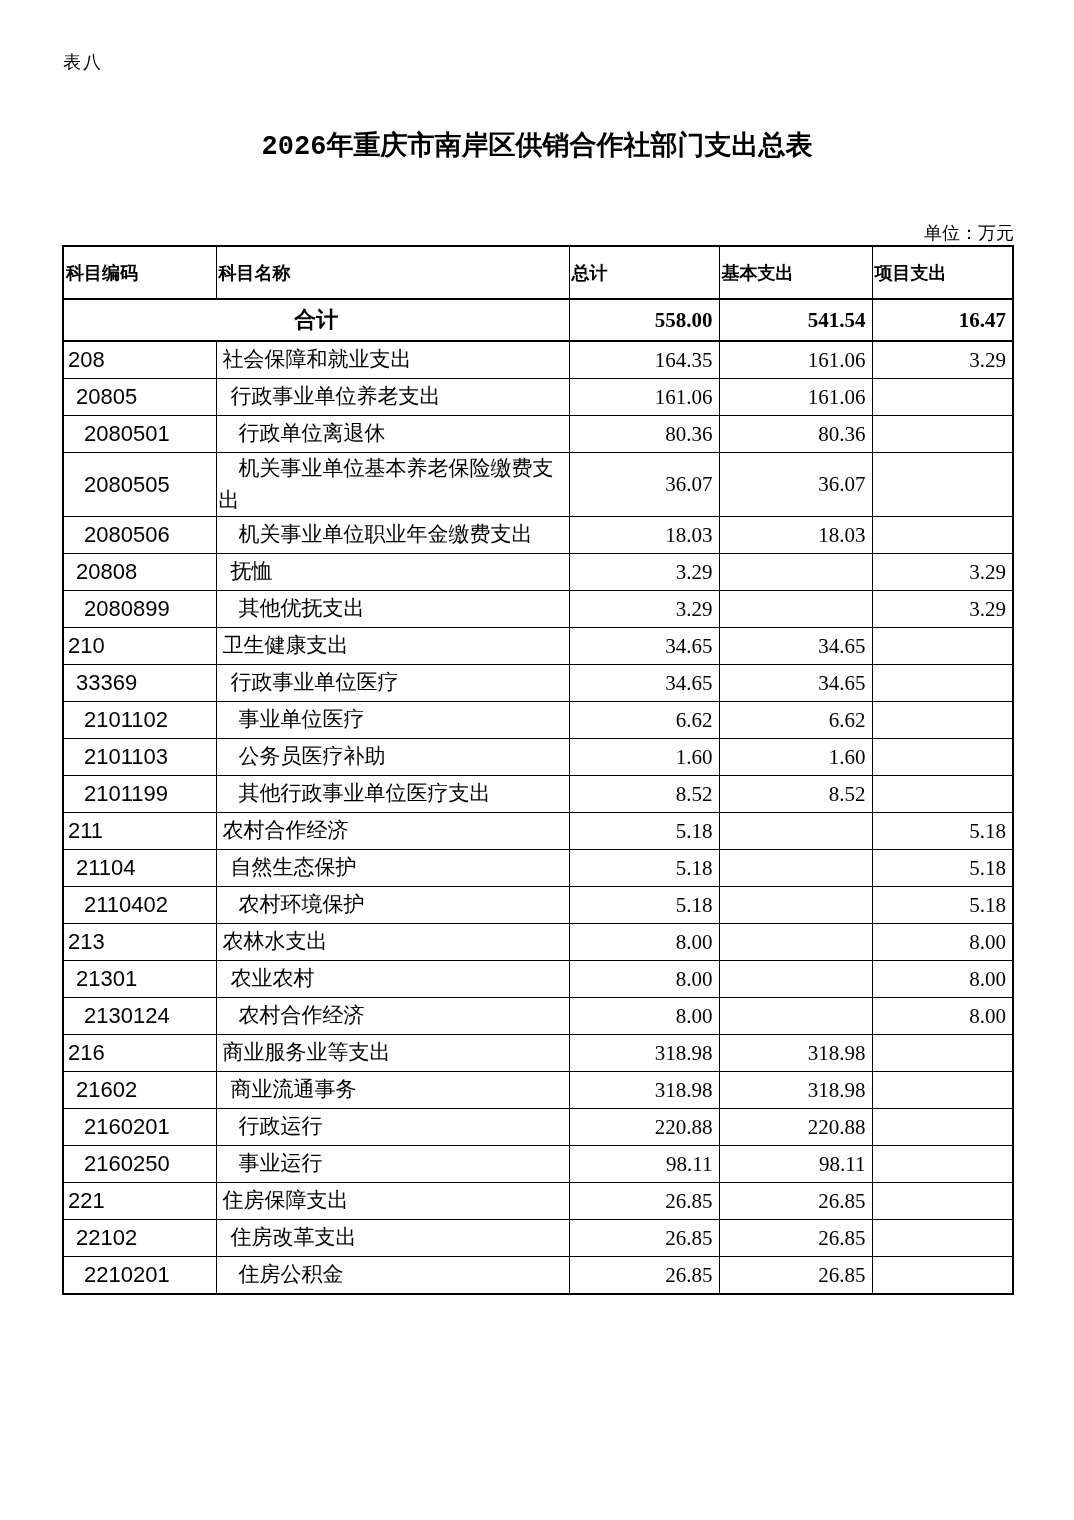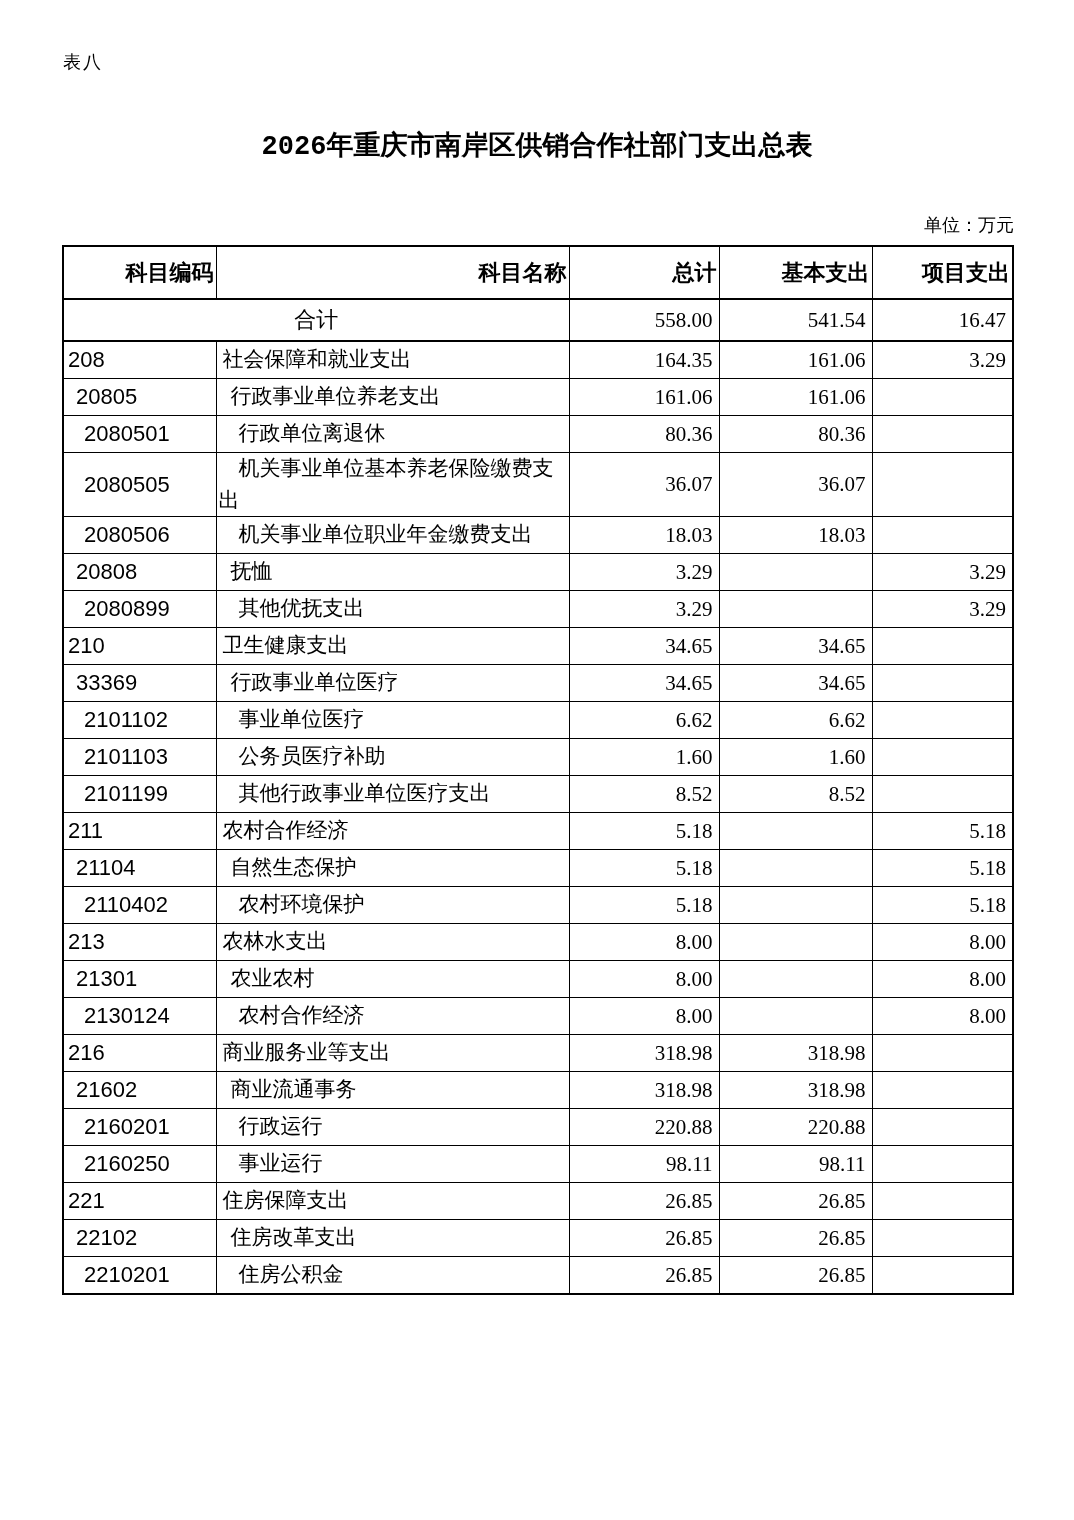--- a/index.html
+++ b/index.html
@@ -13,52 +13,52 @@
     position: absolute; left: 63px; top: 50px;
     font-size: 18px; letter-spacing: 2px;
   }
   .doc-title {
     position: absolute; left: 0; top: 127px; width: 1074px;
     margin: 0; text-align: center;
     font-size: 27px; font-weight: bold;
     font-family: Liberation Mono, monospace;
   }
   .unit-label {
-    position: absolute; left: 62px; top: 213px; width: 952px;
+    position: absolute; left: 62px; top: 221px; width: 952px;
     text-align: right; font-size: 18px;
   }
   table.budget-table {
     position: absolute; left: 62px; top: 245px; width: 952px;
     border-collapse: collapse; table-layout: fixed;
     border: 2px solid #000;
   }
   .budget-table th, .budget-table td {
     border: 1px solid #000;
     padding: 0 2px;
     overflow: hidden;
     vertical-align: middle;
   }
   .budget-table th {
     font-family: "Liberation Sans", sans-serif;
-    font-size: 22px; font-weight: bold;
-    height: 51px; text-align: right;
+    font-size: 18px; font-weight: bold;
+    height: 51px; text-align: left;
     border-bottom: 2px solid #000;
   }
   .budget-table td { font-size: 21px; height: 36px; }
   .budget-table td.code {
     font-family: "Liberation Sans", sans-serif;
     font-size: 22px; text-align: left;
   }
   .budget-table td.name { text-align: left; line-height: 1.5; }
   .budget-table td.num {
     text-align: right; padding-right: 6px;
     font-family: "Liberation Serif", serif;
   }
   tr.total-row td {
-    font-weight: normal; height: 40px;
+    font-weight: bold; height: 40px;
     border-bottom: 2px solid #000;
   }
   tr.total-row td.total-name { text-align: center; font-size: 22px; }
   tr.lvl1 td.code { text-indent: 2px; }
   tr.lvl1 td.name { text-indent: 4px; }
   tr.lvl2 td.code { text-indent: 10px; }
   tr.lvl2 td.name { text-indent: 12px; }
   tr.lvl3 td.code { text-indent: 18px; }
   tr.lvl3 td.name { text-indent: 20px; }
 </style>

